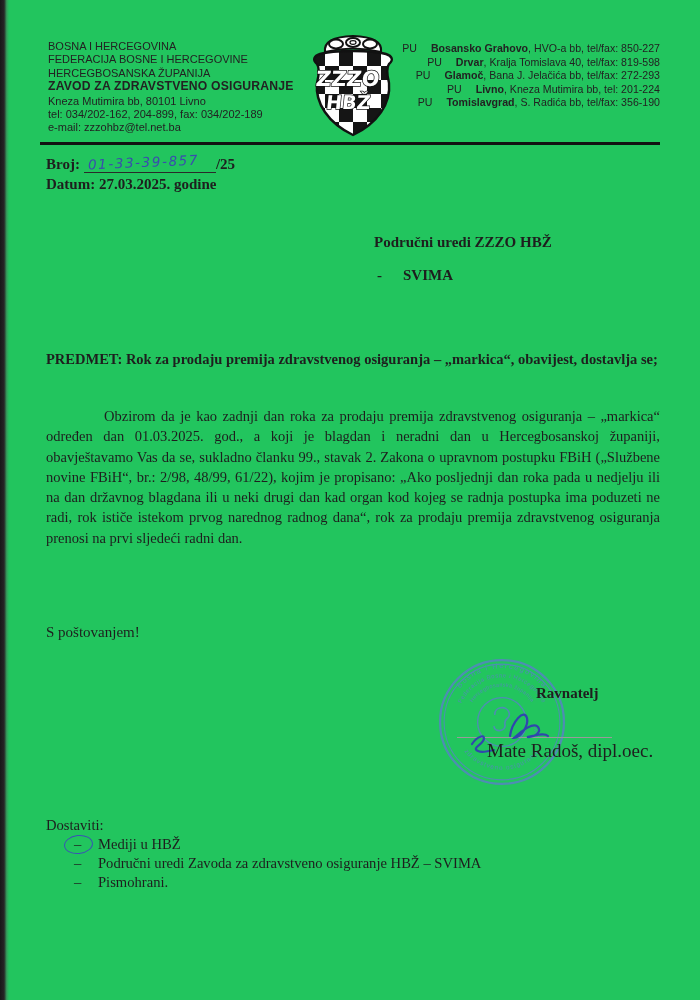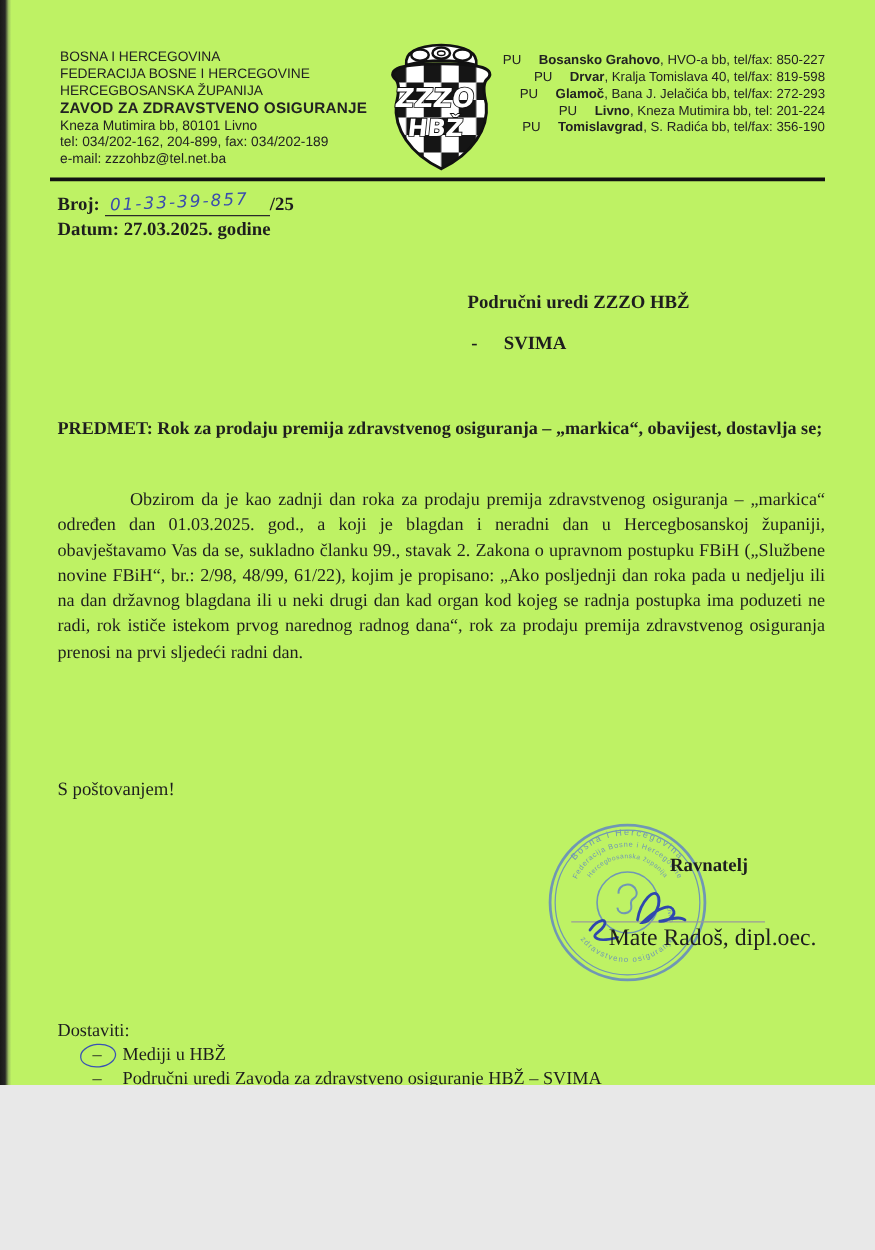--- a/index.html
+++ b/index.html
@@ -1,17 +1,17 @@
 <!DOCTYPE html>
 <html><head>
 <meta charset="utf-8">
 <style>
   html,body{margin:0;padding:0;background:#e8e8e8;}
   .page{
-    position:relative;width:700px;height:868px;background:#bef264;
+    position:relative;width:700px;height:1000px;background:#22c55e;
     overflow:hidden;color:#1e1e1e;
     font-family:"Liberation Serif","DejaVu Serif",serif;
   }
   .scan-edge{
     position:absolute;left:0;top:0;width:9px;height:1000px;
     background:linear-gradient(90deg,#181818 0%,#262626 45%,rgba(90,90,90,.35) 75%,rgba(120,120,120,0) 100%);
   }
   
   .hdr-left{
     position:absolute;left:48px;top:40px;width:270px;
@@ -38,21 +38,21 @@
     display:inline-block;font-family:"DejaVu Sans",sans-serif;font-style:italic;
     font-size:13.5px;letter-spacing:1.6px;color:#3a4cae;
     transform:rotate(-2.5deg) translateY(-2px);
   }
   .datum{font-weight:bold;margin-top:3px;}
   
   .addressee{position:absolute;left:374px;top:234px;font-size:15px;font-weight:bold;line-height:17.5px;}
   .addr2{margin-top:15px;}
   .addr2-dash{display:inline-block;width:26px;padding-left:3px;}
   
-  .letter-body{position:absolute;left:46px;top:334px;width:614px;font-size:14.5px;}
+  .letter-body{position:absolute;left:46px;top:350px;width:614px;font-size:14.5px;}
   .subject{font-weight:bold;line-height:19px;}
   .para{
     text-align:justify;line-height:20.3px;text-indent:58px;margin:0;
   }
   .p1{margin-top:37px;}
   .p2{margin-top:14px;}
   .p2 b{font-weight:bold;}
   .closing{position:absolute;left:46px;top:624px;font-size:15px;}
   
   .stamp{position:absolute;left:436px;top:656px;width:132px;height:132px;opacity:.78;}

